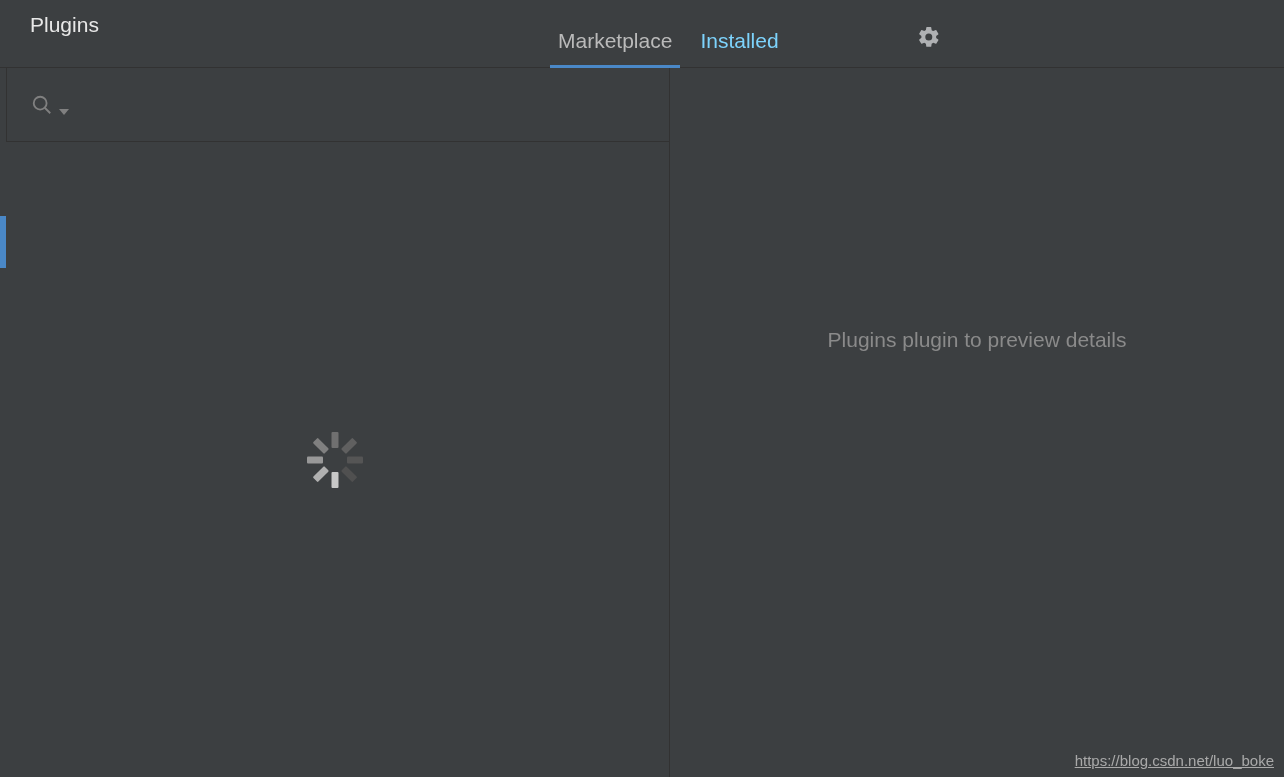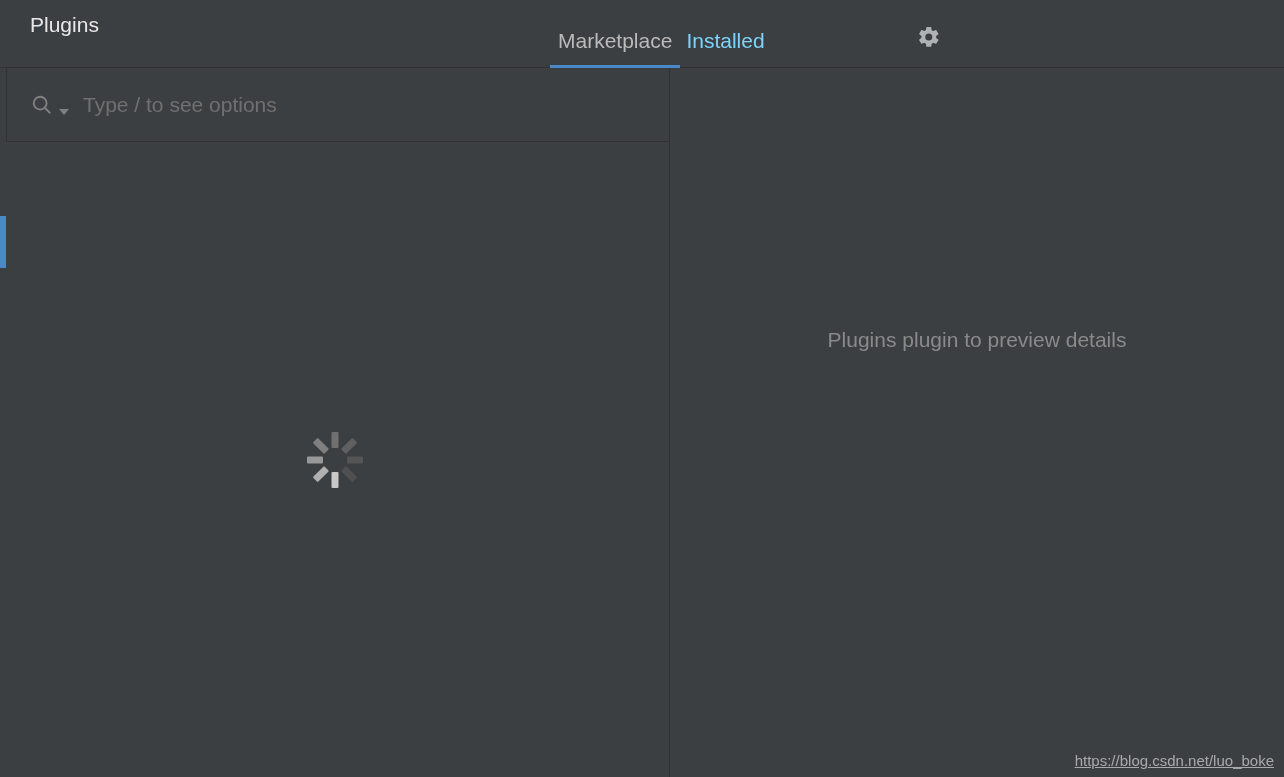--- a/index.html
+++ b/index.html
@@ -29,21 +29,21 @@
       font-weight: 400;
       margin-left: 30px;
       margin-top: -18px;
     }
     .tabs {
       position: absolute;
       left: 558px;
       bottom: 0;
       display: flex;
       align-items: flex-end;
-      gap: 14px;
+      gap: 28px;
     }
     .tab {
       font-size: 21px;
       color: #7dd3fc;
       padding-bottom: 14px;
       cursor: pointer;
       position: relative;
     }
     .tab.active {
       color: #bababa;
@@ -206,21 +206,20 @@
         <svg viewBox="0 0 24 24" stroke-width="2">
             <circle cx="10" cy="10" r="7"></circle>
             <line x1="21" y1="21" x2="15" y2="15"></line>
           </svg>
       </span>
       <span class="chevron-down">
         <svg viewBox="0 0 10 8">
             <path d="M0 1 L5 7 L10 1 Z"></path>
           </svg>
       </span>
-      <input class="search-input" type="text" placeholder="Type / to see options" style="">
     </div>
     <div class="loading-area">
       <div class="spinner">
         <div class="bar"></div>
           <div class="bar"></div>
           <div class="bar"></div>
           <div class="bar"></div>
         <div class="bar"></div>
           <div class="bar"></div>
           <div class="bar"></div>

